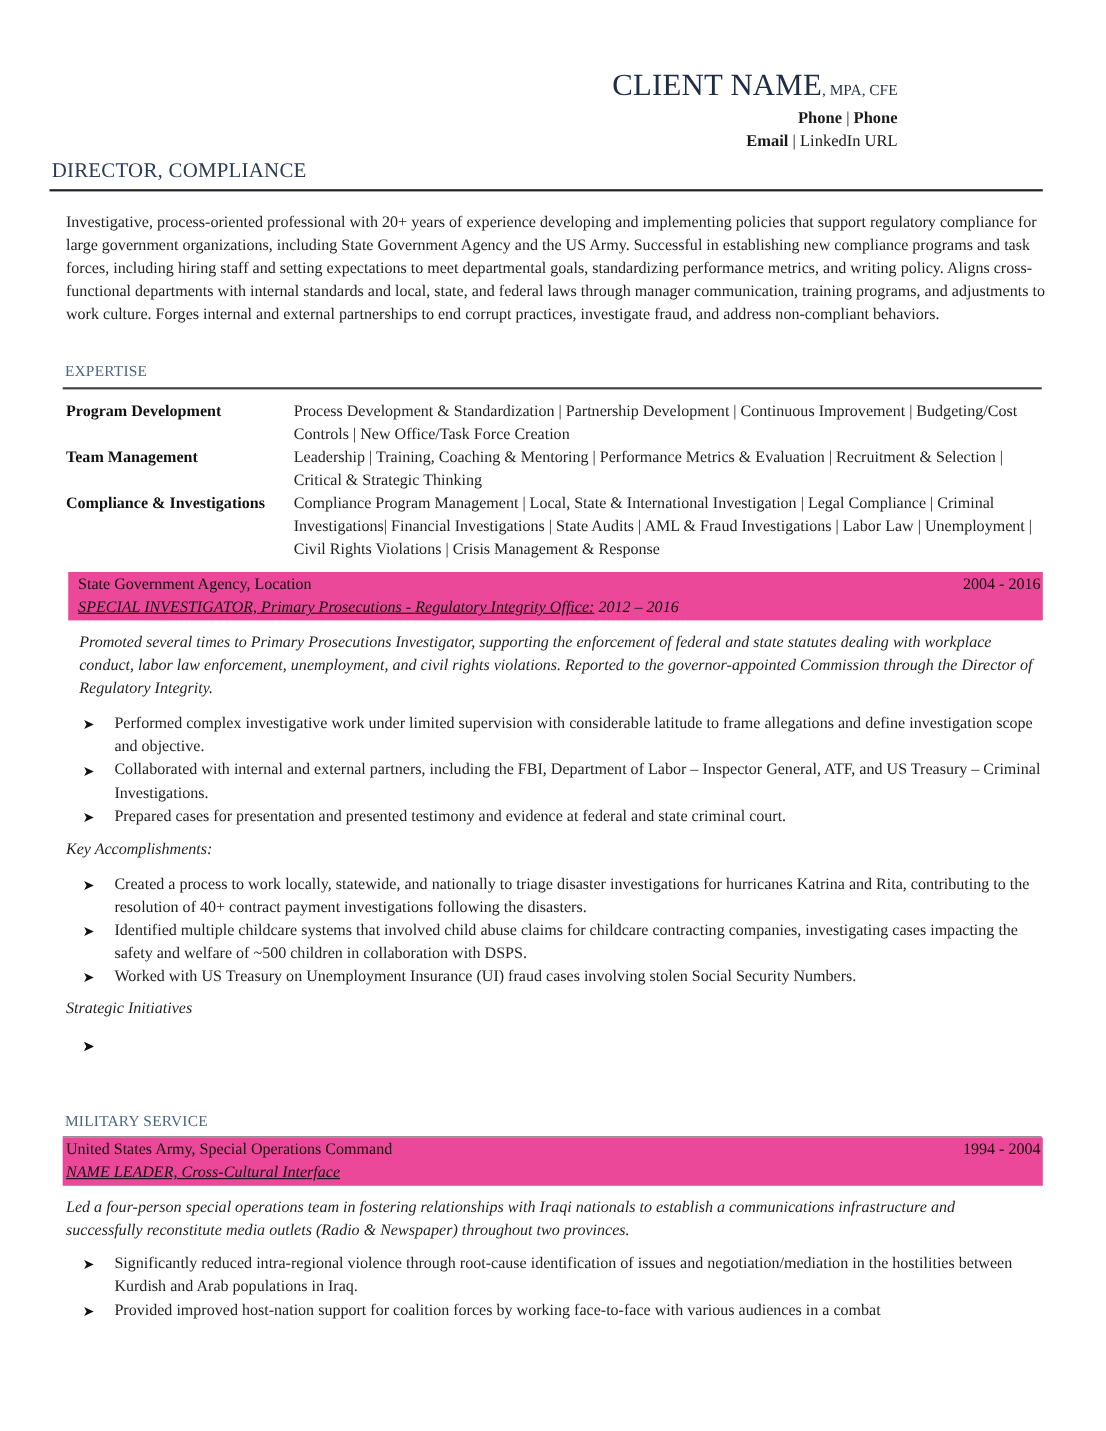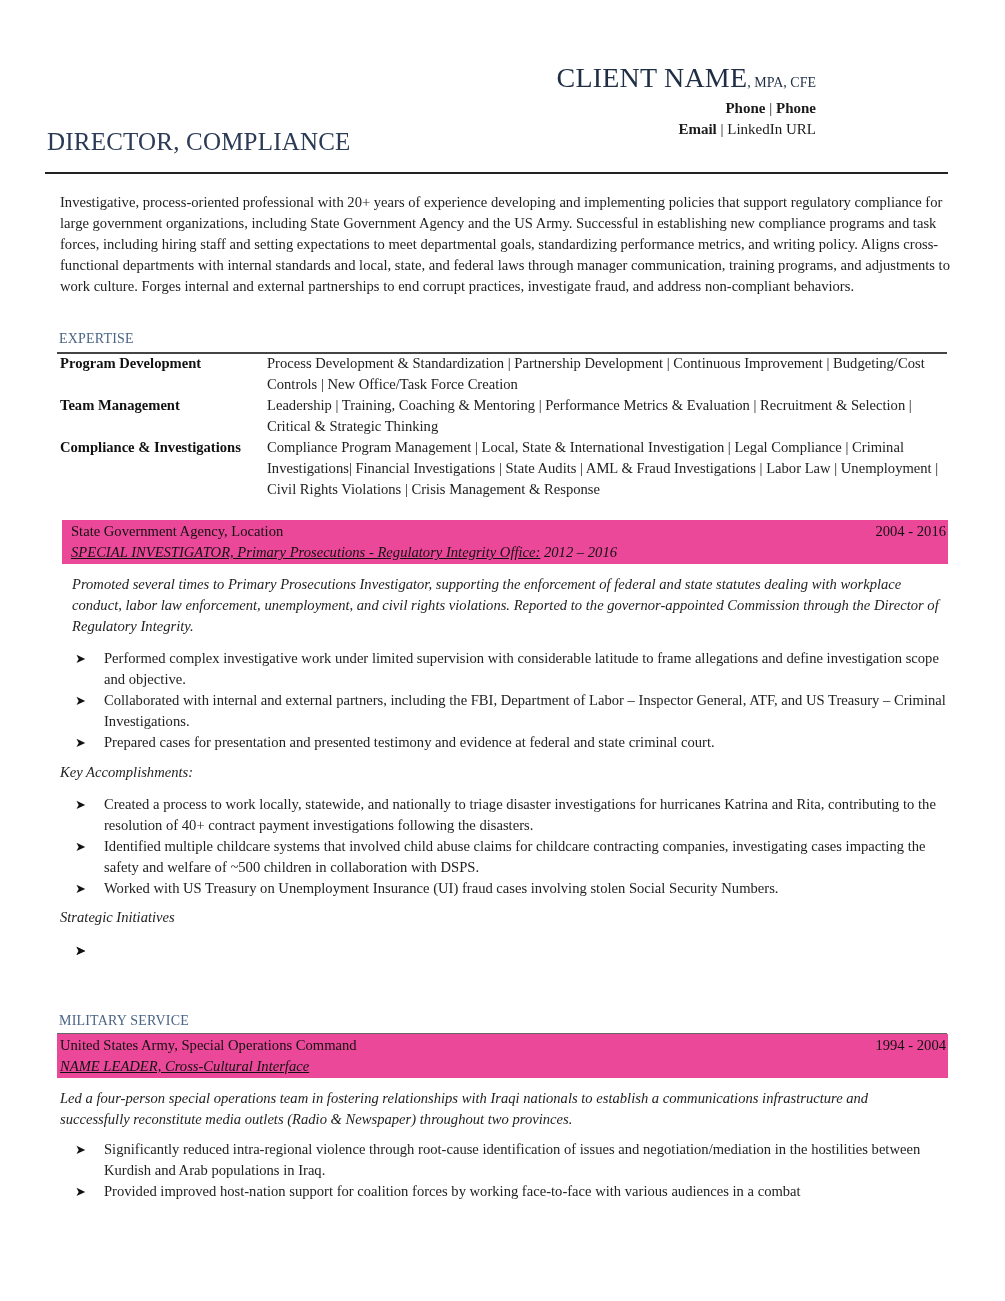--- a/index.html
+++ b/index.html
@@ -8,30 +8,30 @@
   .page { position: absolute; left: 0; top: 0; width: 874px; height: 1301px; font-family: Liberation Serif, serif; }
 
   
   .name-line { position: absolute; right: 58px; top: 62px; text-align: right; color: #1f2d45; white-space: nowrap; }
   .name-line .name { font-size: 28px; letter-spacing: 0.2px; }
   .name-line .creds { font-size: 14px; }
   .contact1 { position: absolute; right: 58px; top: 100px; font-size: 15px; text-align: right; white-space: nowrap; }
   .contact2 { position: absolute; right: 58px; top: 121px; font-size: 15px; text-align: right; white-space: nowrap; }
   .contact1 b, .contact2 b { font-weight: bold; }
 
-  .title { position: absolute; left: 47px; top: 128px; font-size: 25px; color: #2b3a55; letter-spacing: 0.2px; }
+  .title { position: absolute; left: 47px; top: 145px; font-size: 19px; color: #2b3a55; letter-spacing: 0.2px; }
   .title-rule { position: absolute; left: 45px; top: 172px; width: 903px; height: 2px; background: #222; }
 
   .summary { position: absolute; left: 60px; top: 192px; width: 890px; font-size: 14.6px; line-height: 21px; color: #222; }
 
   .sec-label { position: absolute; font-size: 14px; color: #4a6585; letter-spacing: 0.2px; }
   .sec-rule { position: absolute; height: 1px; background: #555; }
 
   
-  .expertise { position: absolute; left: 60px; top: 353px; width: 890px; }
+  .expertise { position: absolute; left: 60px; top: 364px; width: 890px; }
   .exp-row { display: flex; font-size: 14.6px; line-height: 21px; }
   .exp-cat { width: 207px; flex: none; font-weight: bold; color: #111; white-space: nowrap; }
   .exp-items { flex: 1; color: #222; }
 
   
   .band { position: absolute; left: 62px; width: 886px; background: #ec4899; }
   .band .org { position: absolute; left: 9px; top: 3px; font-size: 14.6px; color: #111; }
   .band .dates { position: absolute; right: 2px; top: 3px; font-size: 14.6px; color: #111; }
   .band .role { position: absolute; left: 9px; top: 24px; font-size: 14.6px; font-style: italic; color: #111; white-space: nowrap; }
   .band .role .u { text-decoration: underline; }

